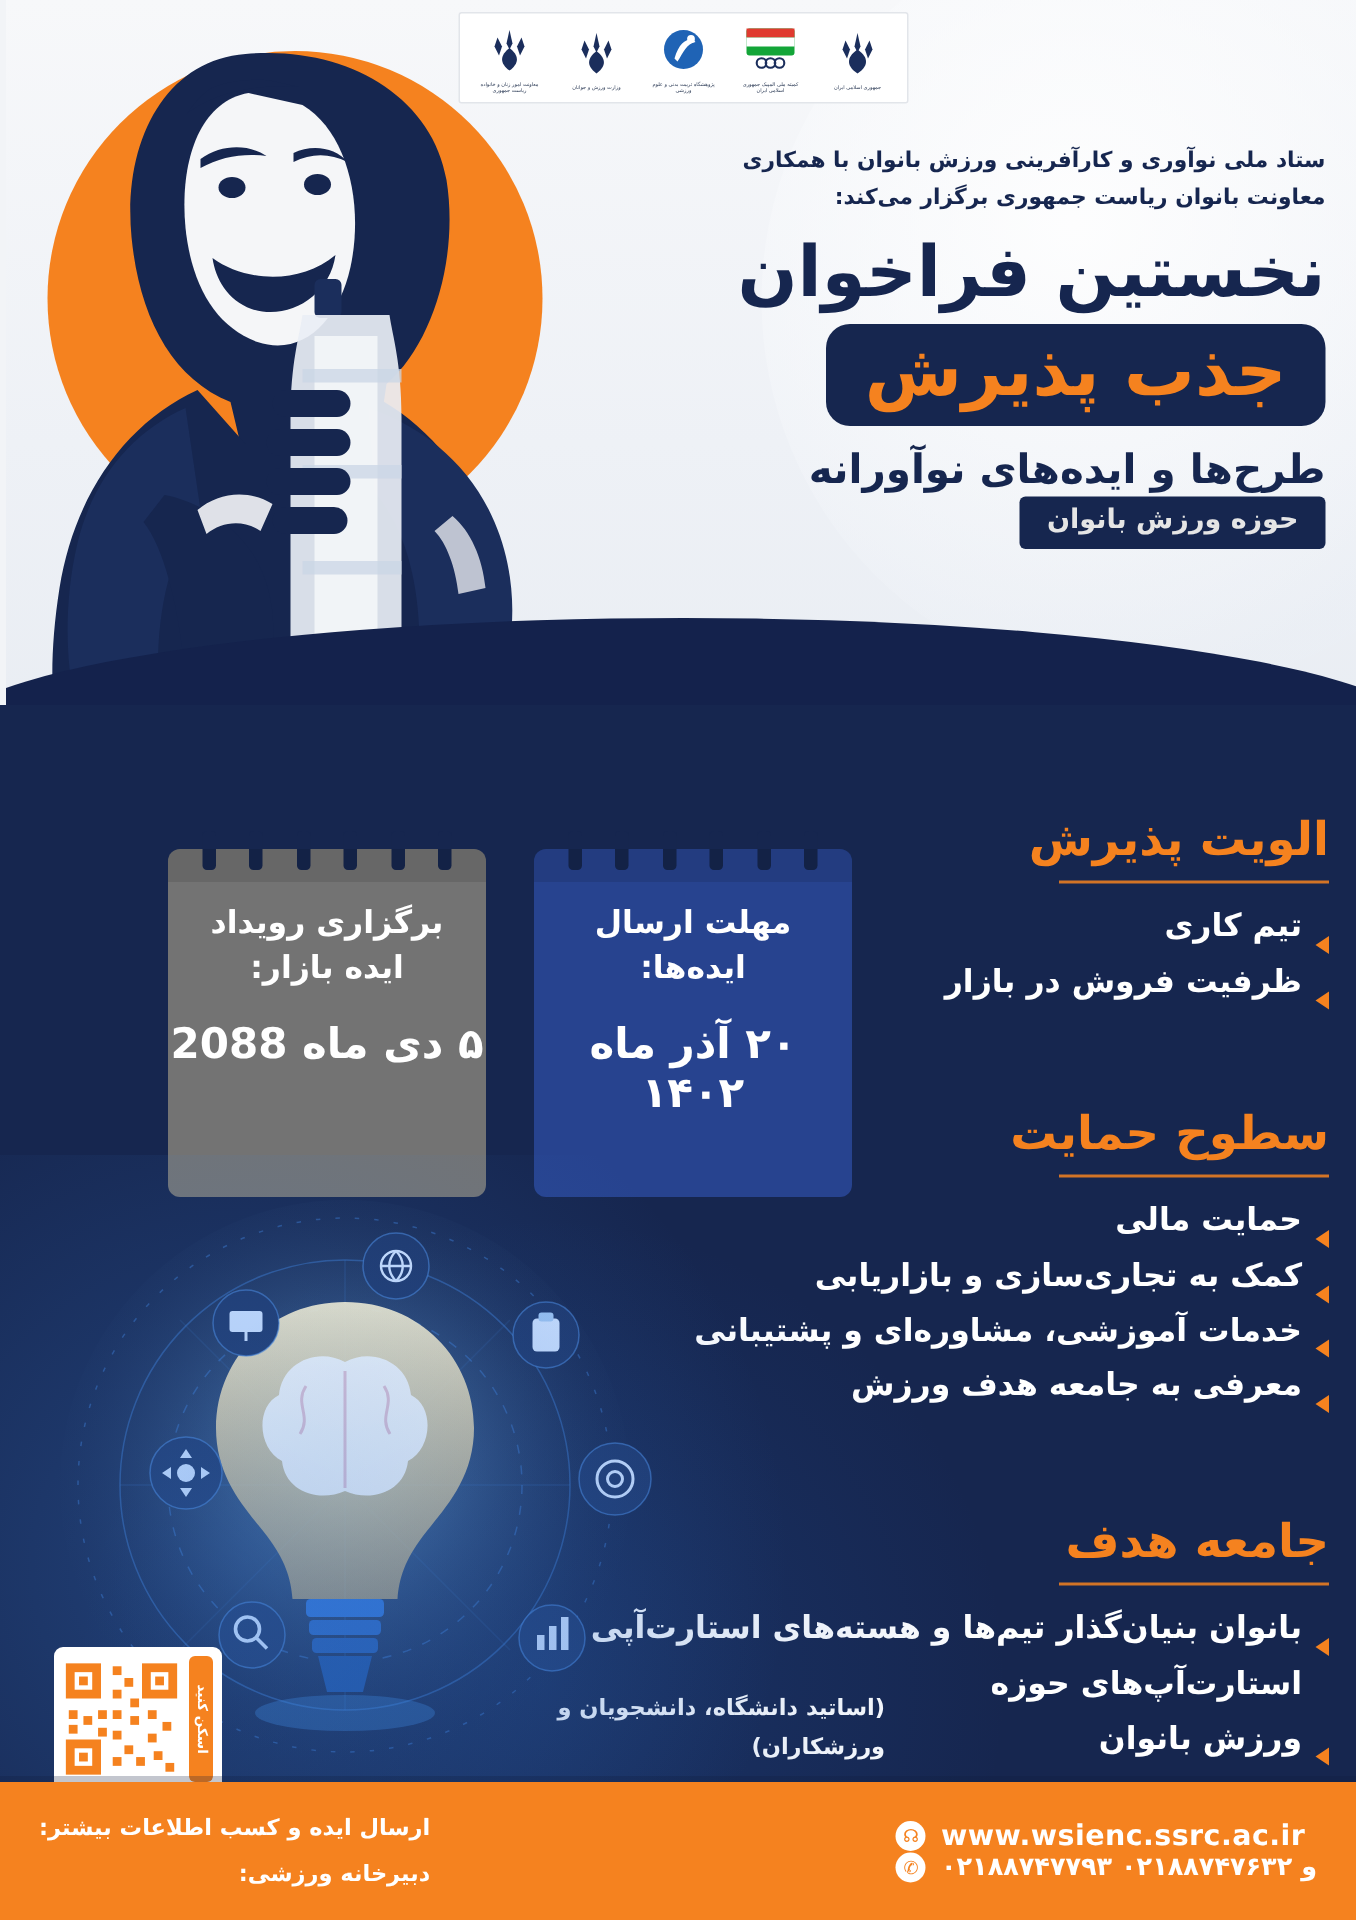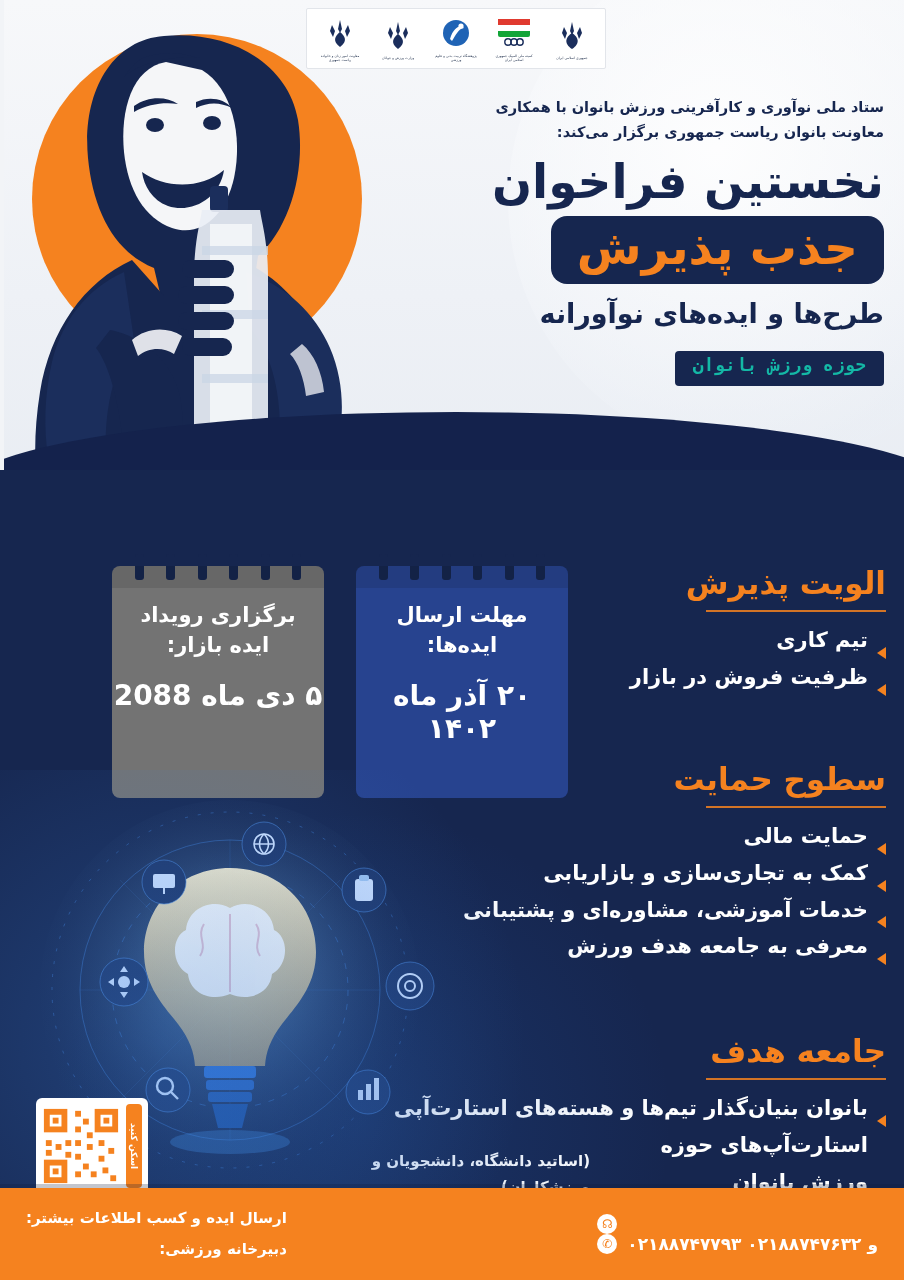--- a/index.html
+++ b/index.html
@@ -72,22 +72,22 @@
   }
   .title-2-wrap {
     display: inline-block; background: #16264f; color: #f5821f;
     padding: 6px 26px 10px 26px; border-radius: 16px; margin-top: 8px;
   }
   .title-2 { font-size: 47px; font-weight: bold; line-height: 1.1; }
   .title-3 {
     color: #16264f; font-size: 27px; font-weight: bold; margin-top: 12px; line-height: 1.3;
   }
   .title-4-wrap {
-    display: inline-block; background: #16264f; color: #14b8a6;
-    padding: 4px 18px 7px 18px; border-radius: 4px; margin-top: 20px; font-family: Liberation Mono, monospace;
+    display: inline-block; background: #16264f; color: #e5e5e5;
+    padding: 4px 18px 7px 18px; border-radius: 4px; margin-top: 0;
   }
   .title-4 { font-size: 18px; font-weight: bold; line-height: 1.3; }
 
   
   .mid-band {
     position: absolute; left: 0; top: 470px; width: 904px; height: 740px;
     background: #16264f;
   }
   .mid-band::after{
     content:""; position:absolute; left:0; top:300px; width:904px; height:440px;
@@ -111,21 +111,21 @@
     position:absolute; top:0; left:0; width:100%; height:22px;
     background: rgba(0,0,0,.10); border-radius: 8px 8px 0 0;
   }
   .cal-label { font-size: 21px; font-weight: bold; line-height: 1.45; }
   .cal-date { font-size: 28px; font-weight: bold; margin-top: 18px; }
   #cal-deadline { right: 336px; top: 96px; background: #27438f; }
   #cal-event    { right: 580px; top: 96px; background: #737373; margin-left: 24px; }
   #cal-event .rings i, #cal-deadline .rings i { background:#16264f; }
 
   
-  .sec { position: absolute; right: 0; width: 560px; padding-left: 24px; text-align: right; margin-top: 23px; }
+  .sec { position: absolute; right: 0; width: 560px; padding-left: 24px; text-align: right; }
   .sec-title { color: #f5821f; font-size: 31px; font-weight: bold; line-height: 1.2; }
   .sec-rule { height: 2px; background: #f5821f; margin: 8px 0 10px auto; width: 180px; opacity:.85; }
   .bullet-row {
     display: flex; align-items: flex-end; justify-content: flex-start;
     gap: 9px; color: #ffffff; font-size: 21px; font-weight: bold;
     line-height: 1.75; direction: rtl;
   }
   .bullet-row .tri {
     width: 0; height: 0; flex: 0 0 auto;
     border-top: 6px solid transparent; border-bottom: 6px solid transparent;
@@ -522,20 +522,21 @@
         </g>
       </svg>
     </div>
   </div>
 
   <div class="footer-divider"></div>
   <div class="footer">
     <div class="footer-left">
       <div class="f-line">
         <span class="f-ico">☊</span>
+        <span class="txt">www.wsienc.ssrc.ac.ir</span>
       </div>
       <div class="f-line">
         <span class="f-ico">✆</span>
         <span class="txt phone">۰۲۱۸۸۷۴۷۷۹۳ و ۰۲۱۸۸۷۴۷۶۳۲</span>
       </div>
     </div>
     <div class="footer-right">
       <div>ارسال ایده و کسب اطلاعات بیشتر:</div>
       <div>دبیرخانه ورزشی:</div>
     </div>

